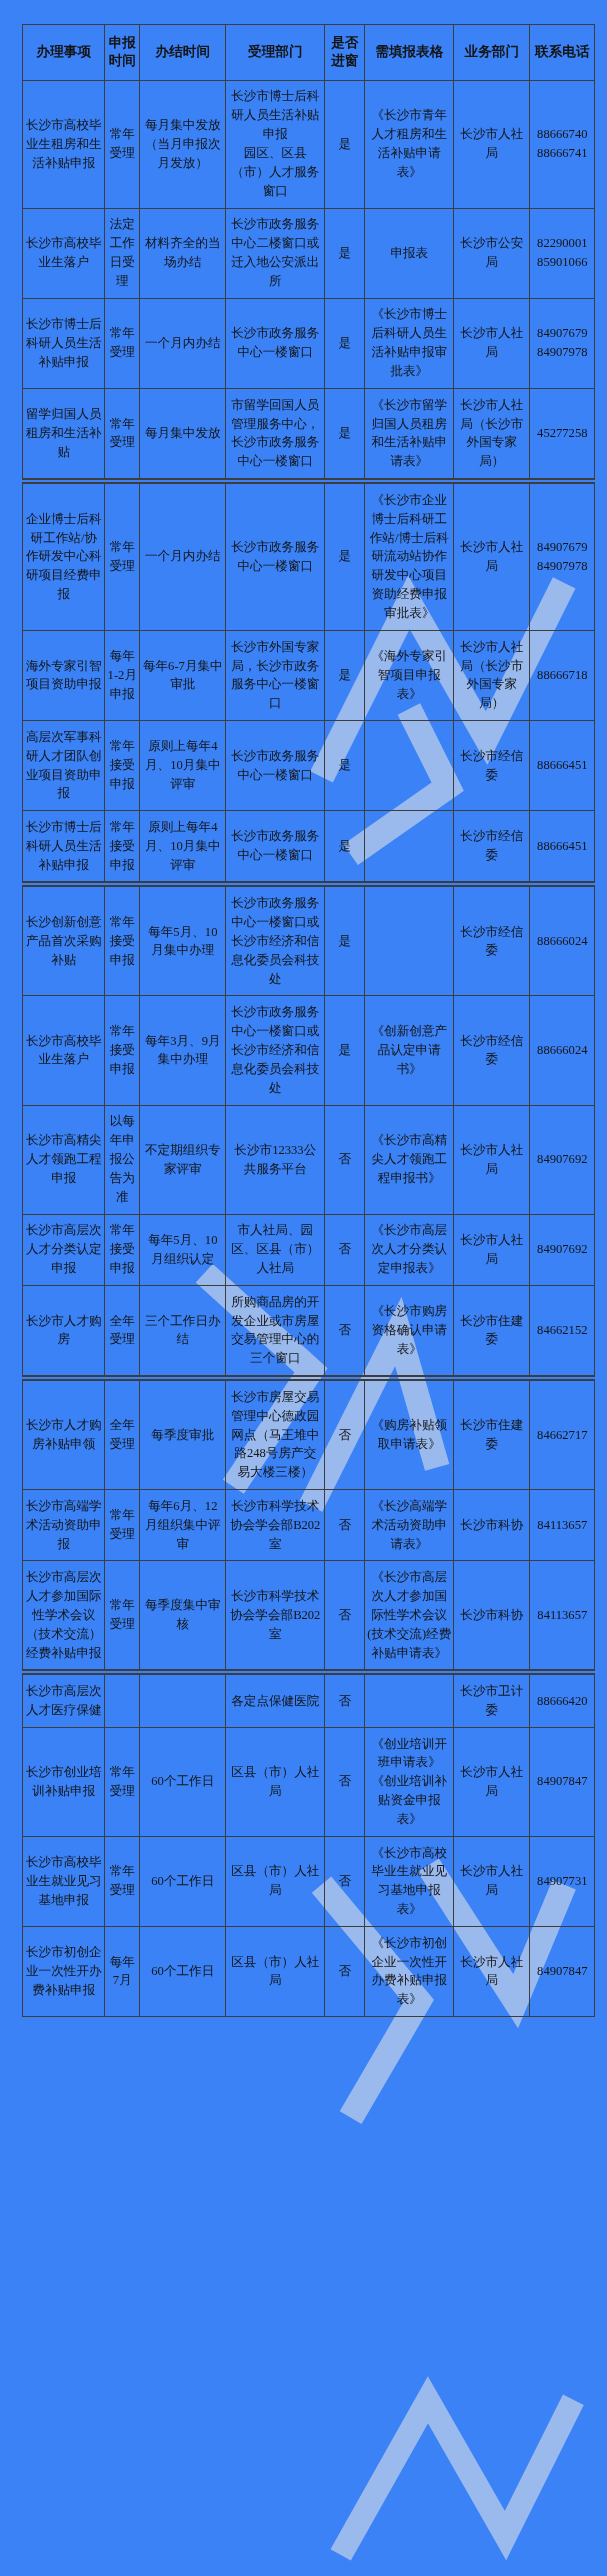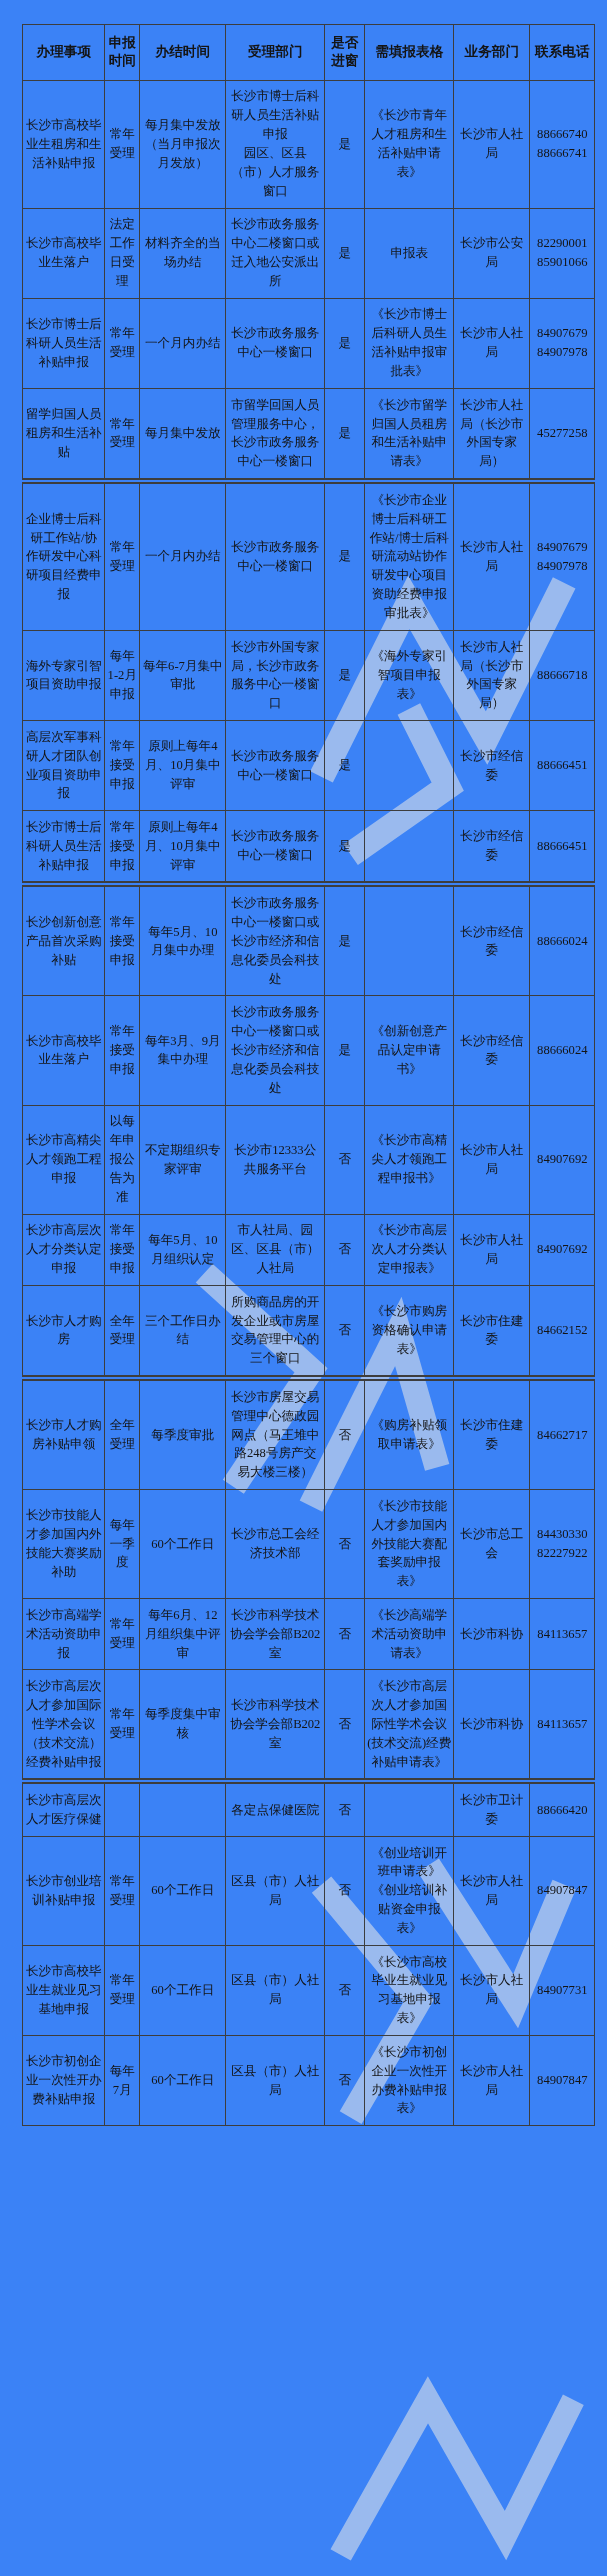--- a/index.html
+++ b/index.html
@@ -241,31 +241,20 @@
         <td>长沙市人才购房补贴申领</td>
         <td>全年受理</td>
         <td>每季度审批</td>
         <td>长沙市房屋交易管理中心德政园网点（马王堆中路248号房产交易大楼三楼）</td>
         <td>否</td>
         <td>《购房补贴领取申请表》</td>
         <td>长沙市住建委</td>
         <td>84662717</td>
       </tr>
         <tr>
-        <td>长沙市技能人才参加国内外技能大赛奖励补助</td>
-        <td>每年一季度</td>
-        <td>60个工作日</td>
-        <td>长沙市总工会经济技术部</td>
-        <td>否</td>
-        <td>《长沙市技能人才参加国内外技能大赛配套奖励申报表》</td>
-        <td>长沙市总工会</td>
-        <td>84430330
-82227922</td>
-      </tr>
-        <tr>
         <td>长沙市高端学术活动资助申报</td>
         <td>常年受理</td>
         <td>每年6月、12月组织集中评审</td>
         <td>长沙市科学技术协会学会部B202室</td>
         <td>否</td>
         <td>《长沙高端学术活动资助申请表》</td>
         <td>长沙市科协</td>
         <td>84113657</td>
       </tr>
         <tr>

